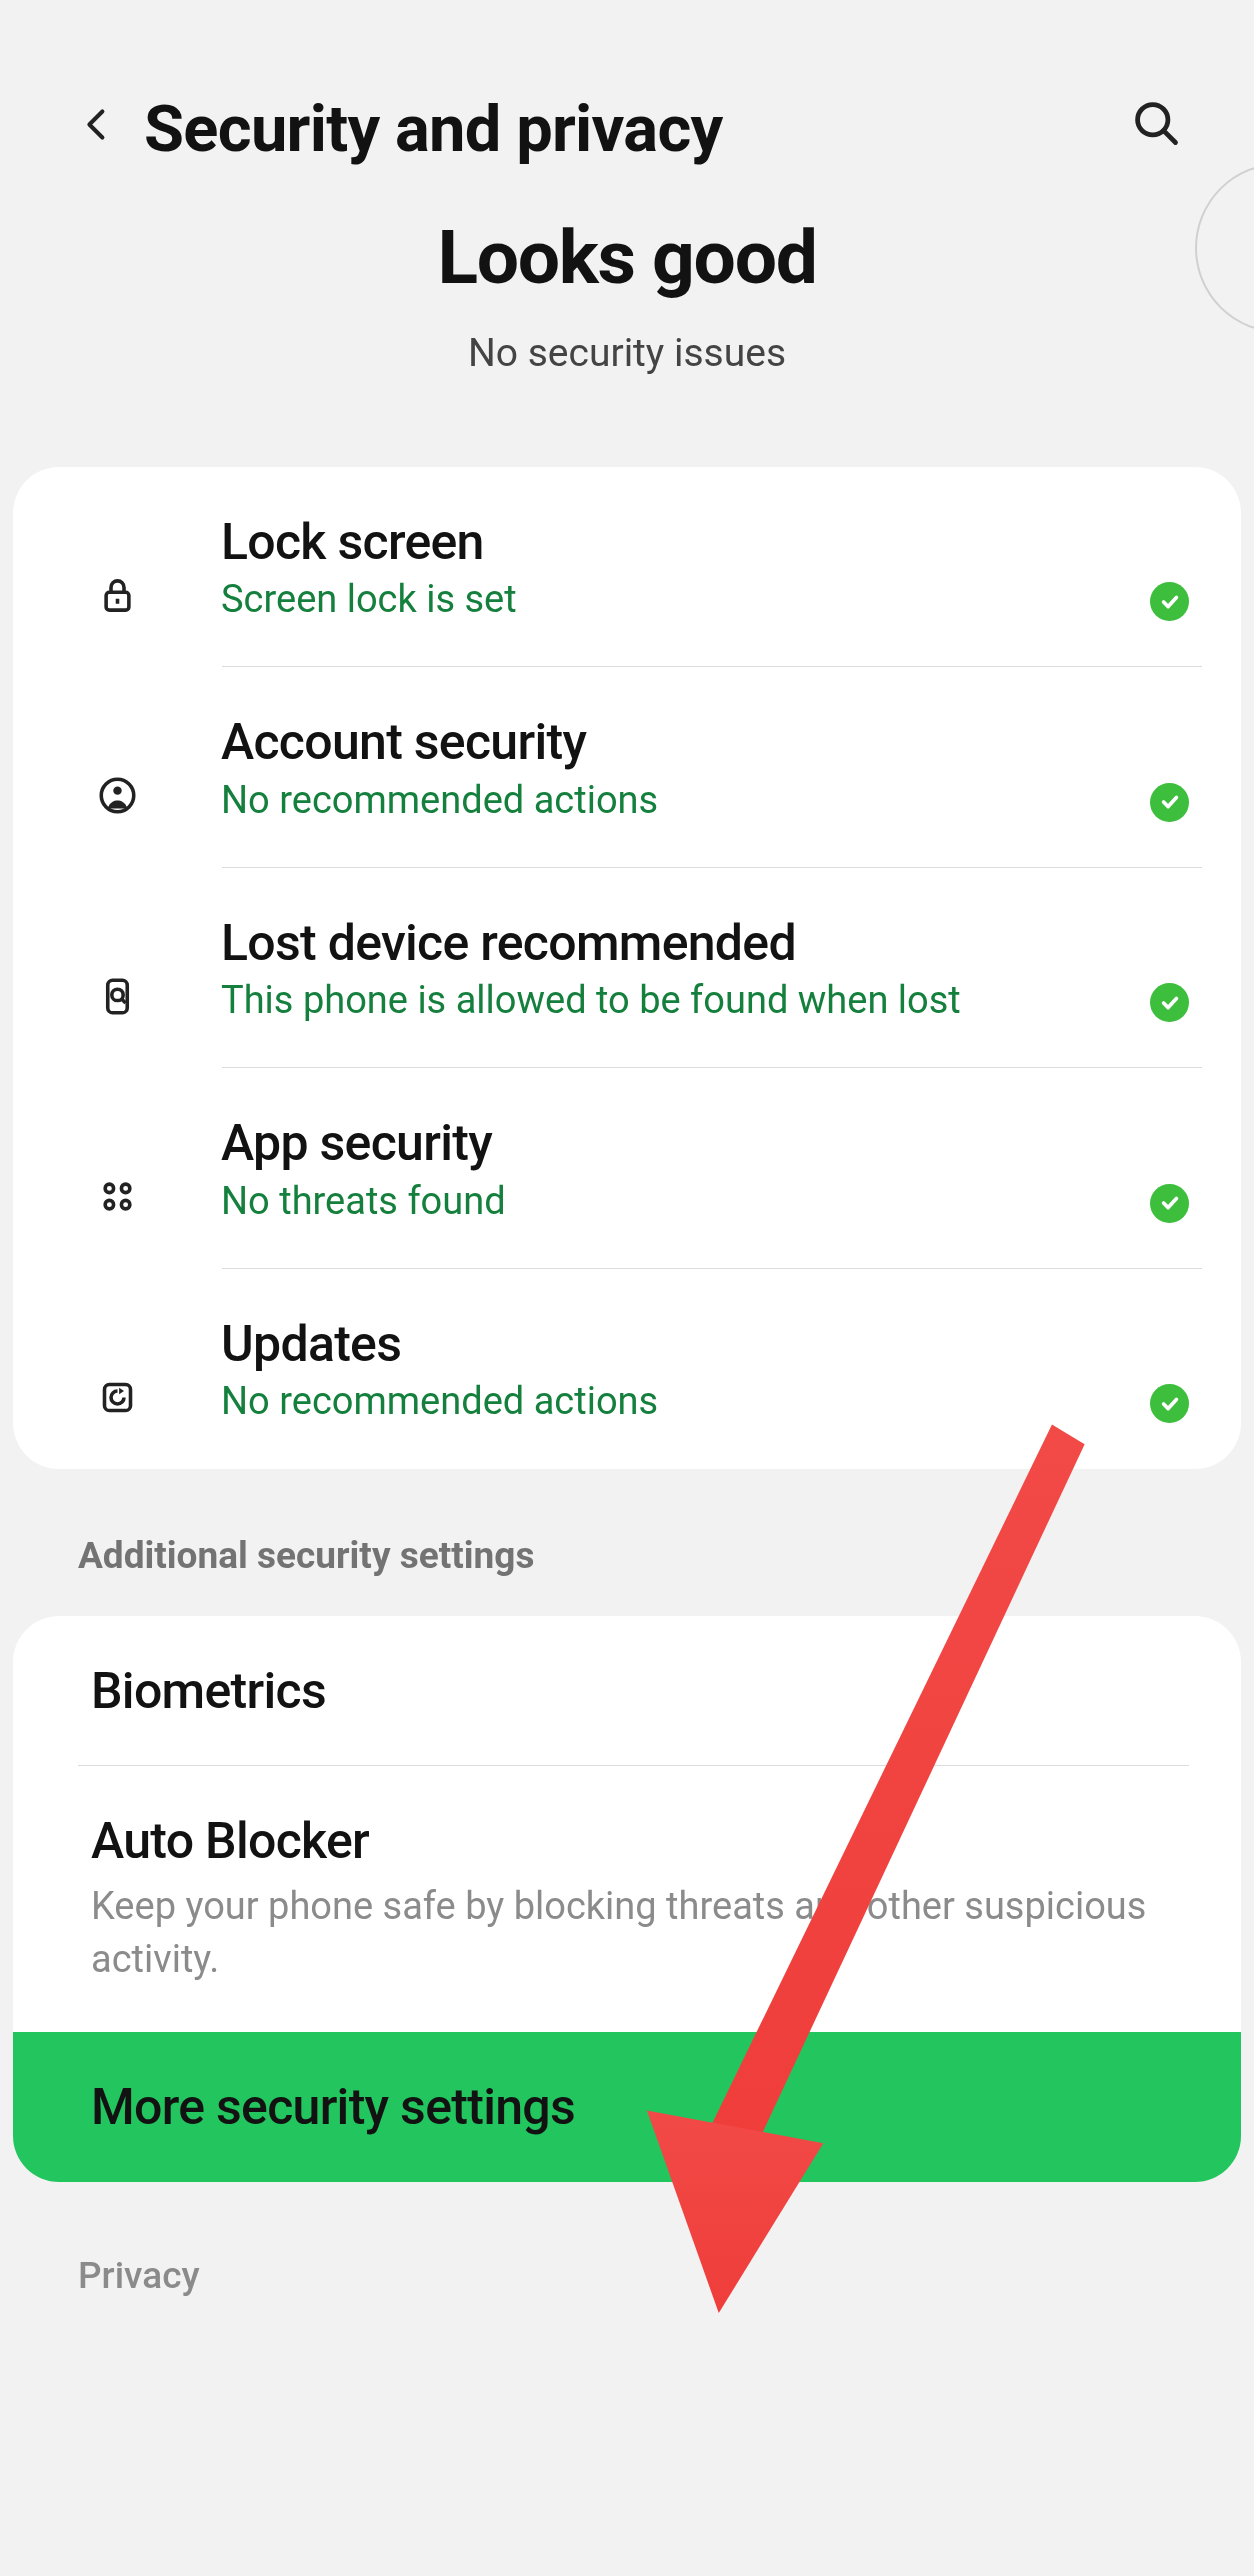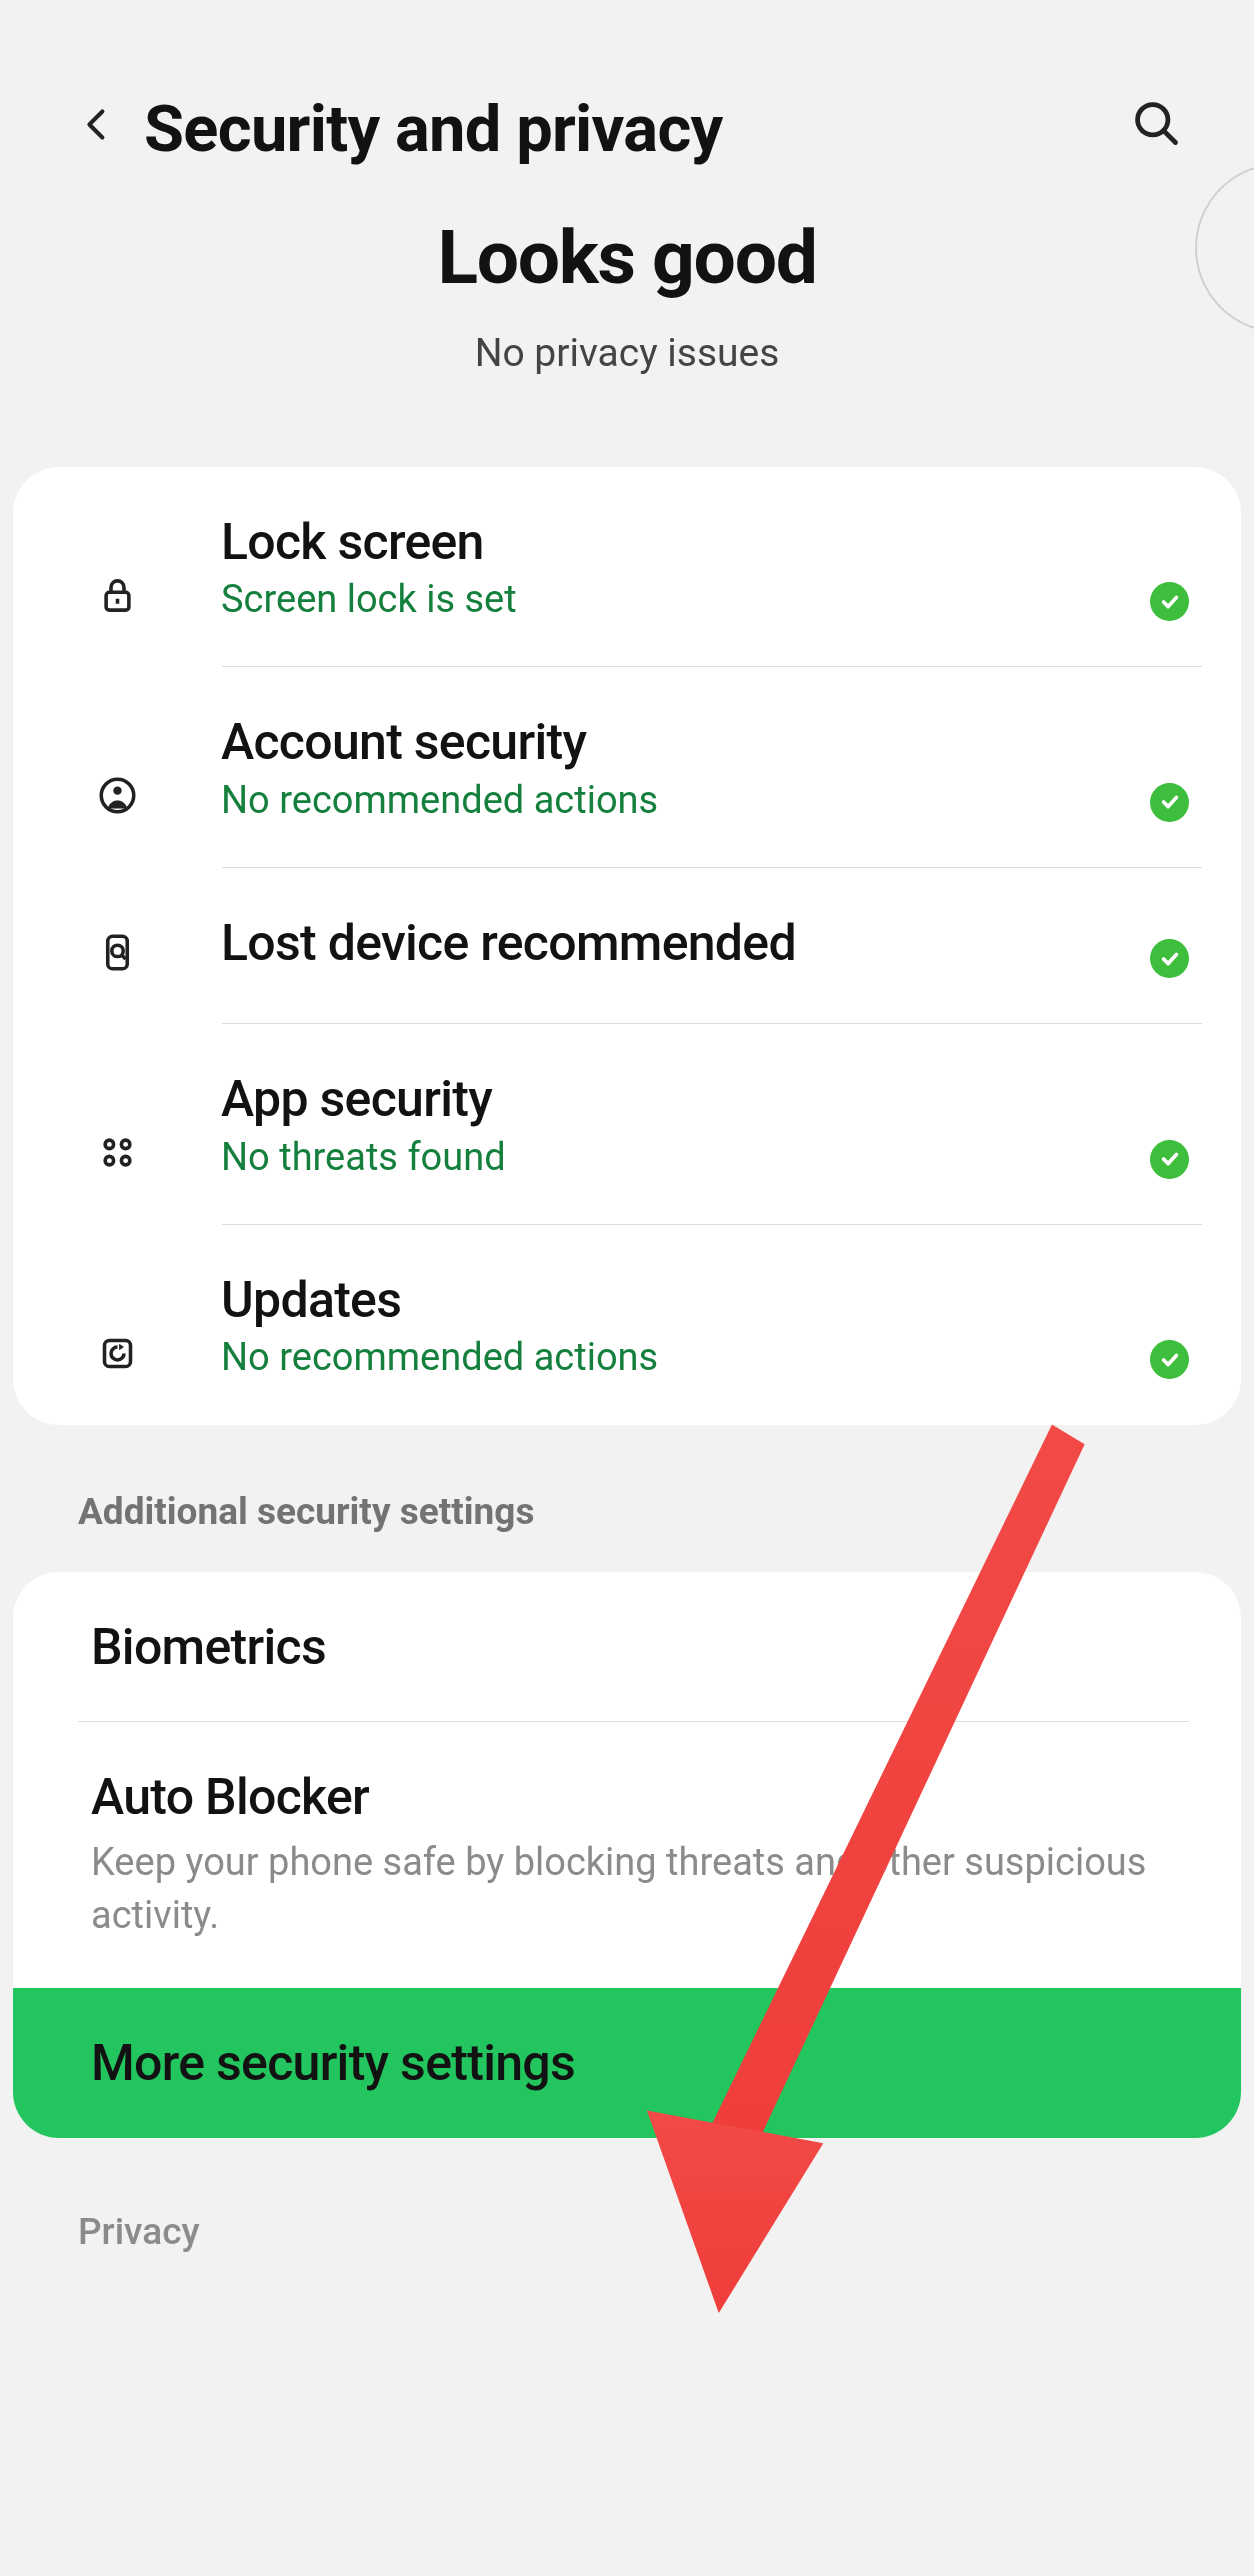--- a/index.html
+++ b/index.html
@@ -200,21 +200,21 @@
   <div class="search-btn">
     <svg viewBox="0 0 24 24" width="52" height="52" stroke="#222" fill="none" stroke-width="2.2" stroke-linecap="round">
         <circle cx="10.5" cy="10.5" r="7"></circle>
         <line x1="21" y1="21" x2="15.5" y2="15.5"></line>
       </svg>
   </div>
 </div>
 
 <div class="hero">
   <div class="hero-title">Looks good</div>
-  <div class="hero-subtitle">No privacy issues</div>
+  <div class="hero-subtitle">No security issues</div>
 </div>
 
 <div class="card">
 
   <div class="list-item">
     <div class="item-icon">
       <svg viewBox="0 0 24 24">
           <rect x="5" y="10" width="14" height="11" rx="2"></rect>
           <path d="M8 10 V7 a4 4 0 0 1 8 0 v3"></path>
           <line x1="12" y1="14" x2="12" y2="17"></line>
@@ -255,20 +255,21 @@
   <div class="list-item">
     <div class="item-icon">
       <svg viewBox="0 0 24 24">
           <rect x="6" y="2" width="12" height="20" rx="3"></rect>
           <circle cx="12" cy="11" r="3.5"></circle>
           <line x1="14.5" y1="13.5" x2="17" y2="16"></line>
         </svg>
     </div>
     <div class="item-body">
       <div class="item-title">Lost device recommended</div>
+      <div class="item-subtitle">This phone is allowed to be found when lost</div>
     </div>
     <div class="check-badge">
       <svg viewBox="0 0 24 24">
           <polyline points="5 12 10 17 19 7"></polyline>
         </svg>
     </div>
     <div class="divider"></div>
   </div>
 
   <div class="list-item">

